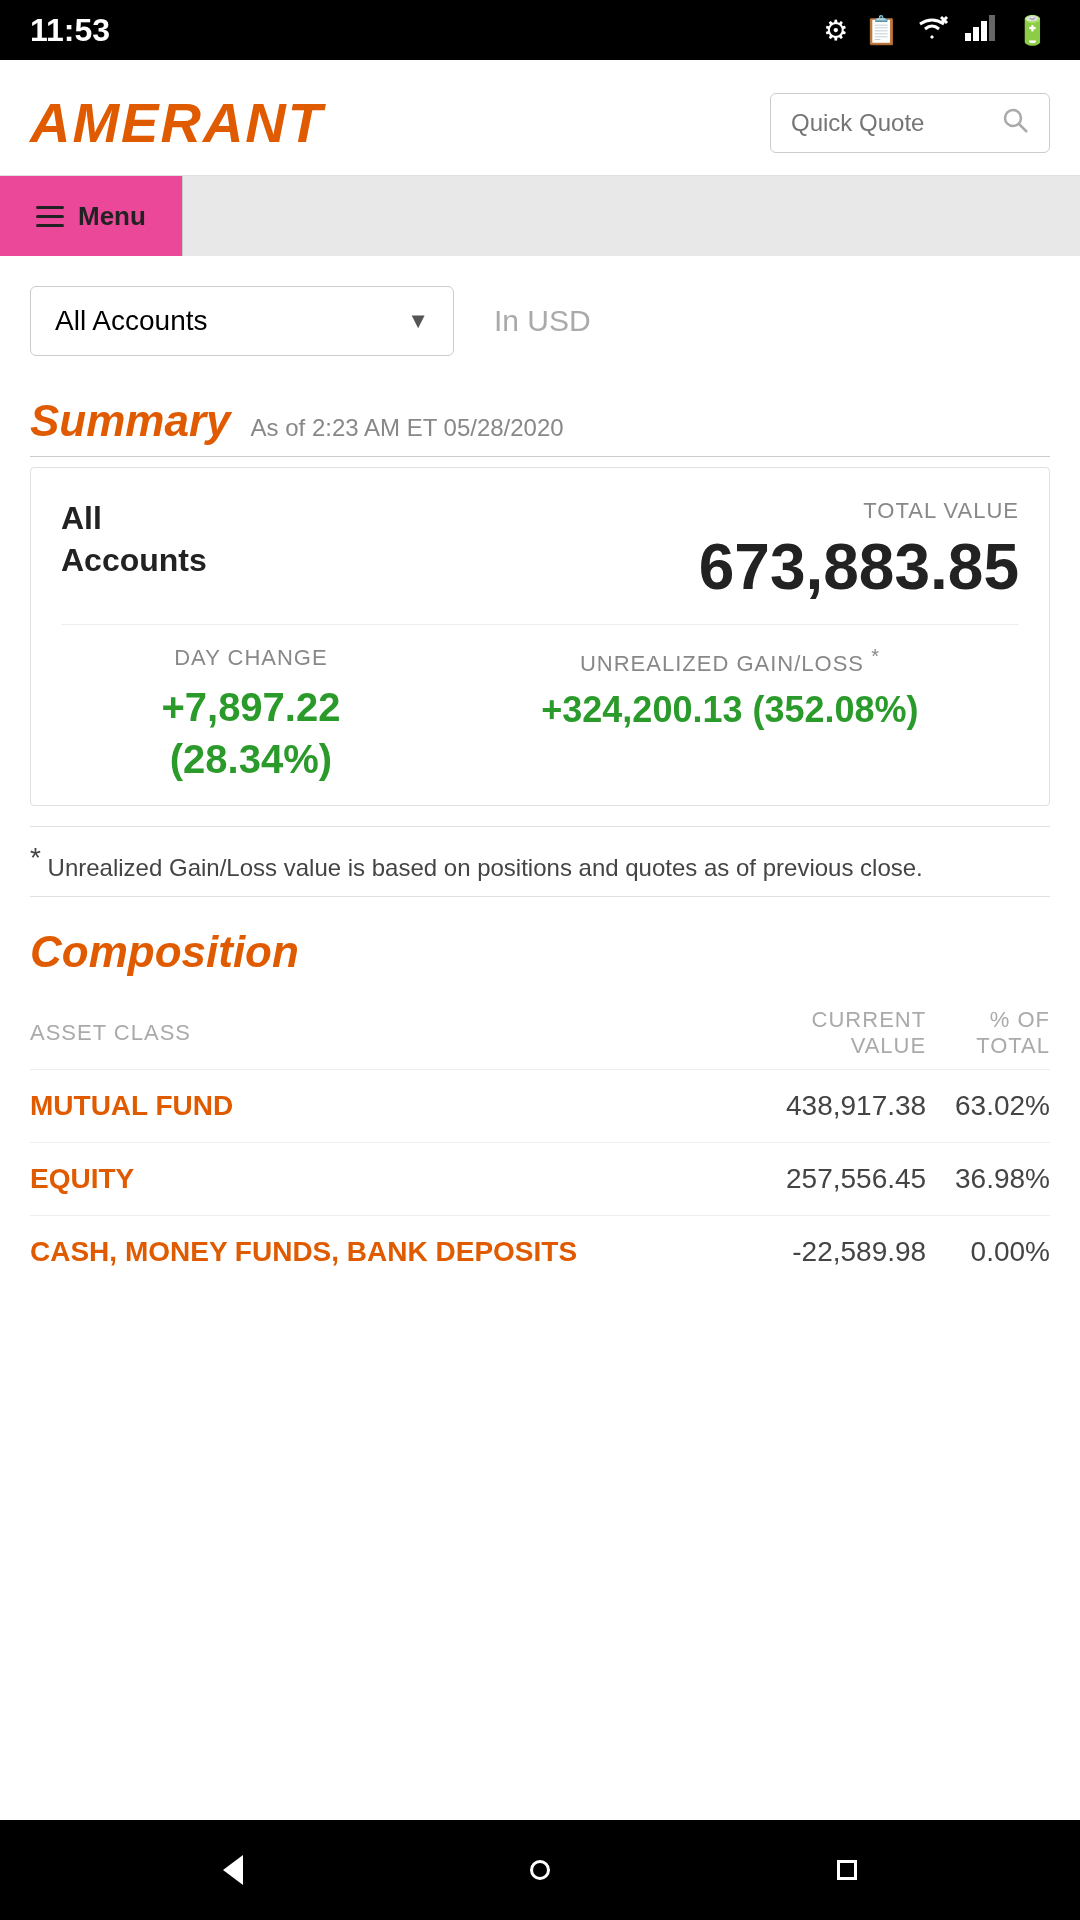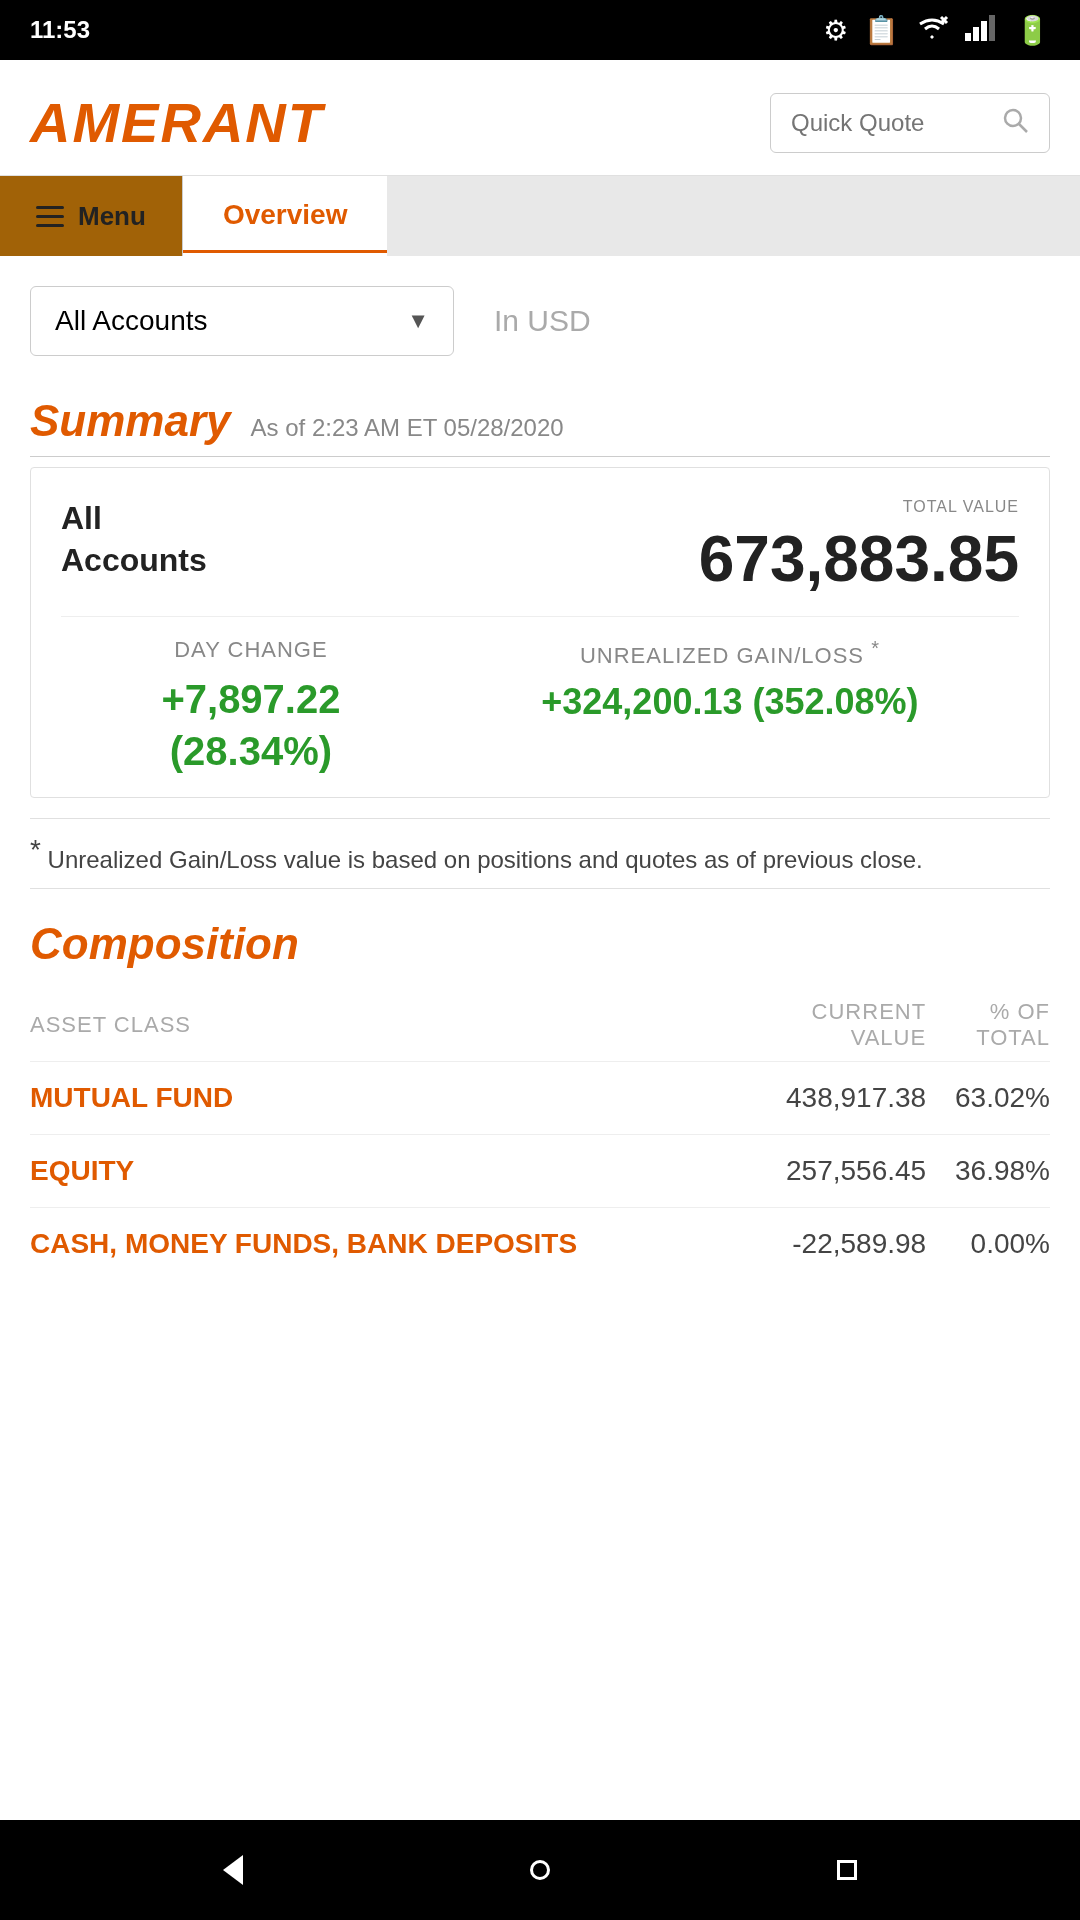--- a/index.html
+++ b/index.html
@@ -18,21 +18,21 @@
     .status-bar {
       background: #000;
       color: #fff;
       height: 60px;
       display: flex;
       align-items: center;
       padding: 0 30px;
       justify-content: space-between;
     }
     .status-time {
-      font-size: 24px;
+      font-size: 32px;
       font-weight: bold;
     }
     .status-icons {
       display: flex;
       align-items: center;
       gap: 16px;
     }
     .status-icon {
       font-size: 28px;
     }
@@ -81,21 +81,21 @@
       background: #e8e8e8;
       display: flex;
       align-items: stretch;
       height: 80px;
     }
     .menu-btn {
       display: flex;
       align-items: center;
       gap: 14px;
       padding: 0 36px;
-      background: #a16207;
+      background: #ec4899;
       border: none;
       font-size: 26px;
       font-weight: bold;
       color: #222;
       cursor: pointer;
       border-right: 1px solid #ccc;
     }
     .menu-icon {
       display: flex;
       flex-direction: column;
@@ -206,21 +206,21 @@
     .summary-account-label {
       font-size: 32px;
       font-weight: bold;
       color: #222;
       line-height: 1.3;
     }
     .summary-right {
       text-align: right;
     }
     .total-value-label {
-      font-size: 16px;
+      font-size: 22px;
       color: #888;
       text-transform: uppercase;
       letter-spacing: 1px;
       margin-bottom: 6px;
     }
     .total-value-amount {
       font-size: 64px;
       font-weight: bold;
       color: #222;
     }
@@ -397,23 +397,20 @@
 
 <div class="nav-bar">
   <button class="menu-btn">
     <div class="menu-icon">
       <span></span>
         <span></span>
         <span></span>
     </div>
     <span>Menu</span>
   </button>
-  <div class="nav-tab">
-    <span>Overview</span>
-  </div>
 </div>
 
 <div class="main-content">
 
   <div class="filter-row">
     <div class="account-select">
       <span>All Accounts</span>
       <span class="chevron">▼</span>
     </div>
     <span class="currency-label">In USD</span>

